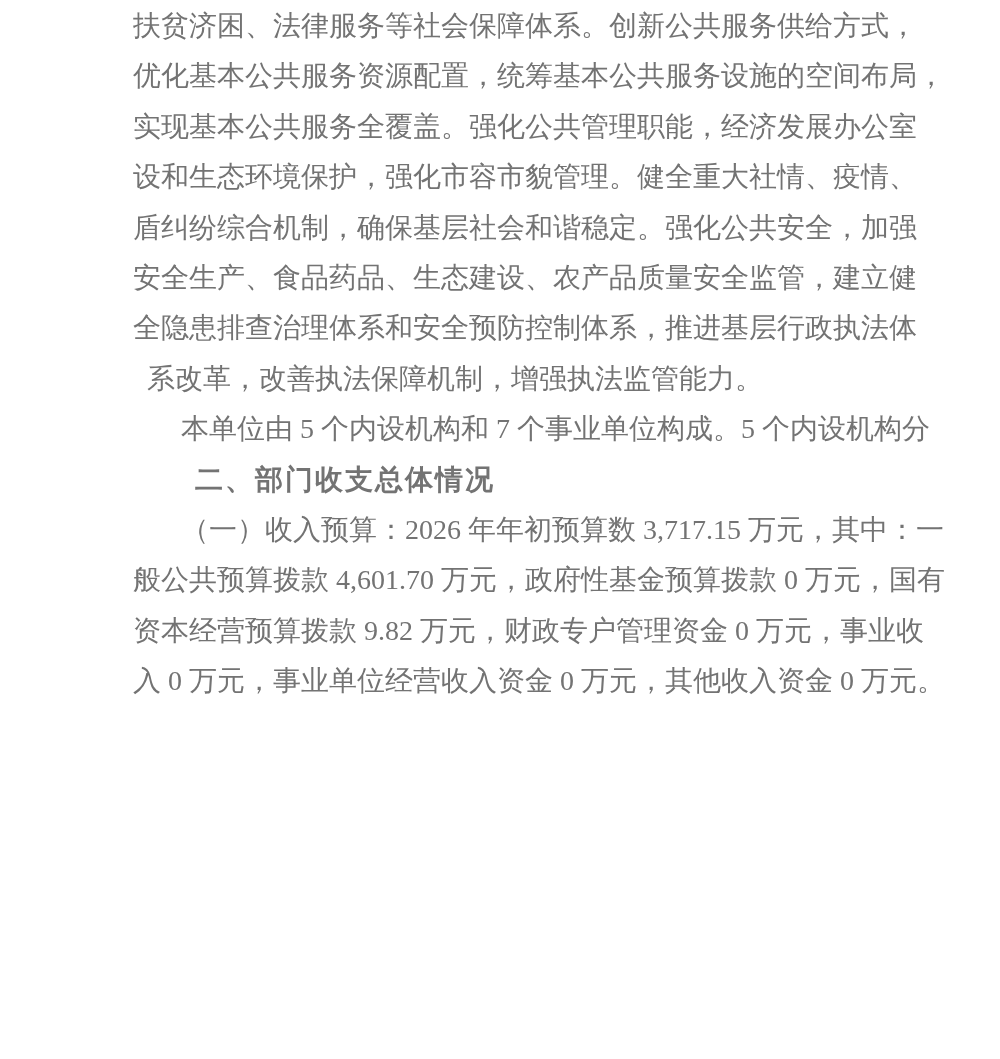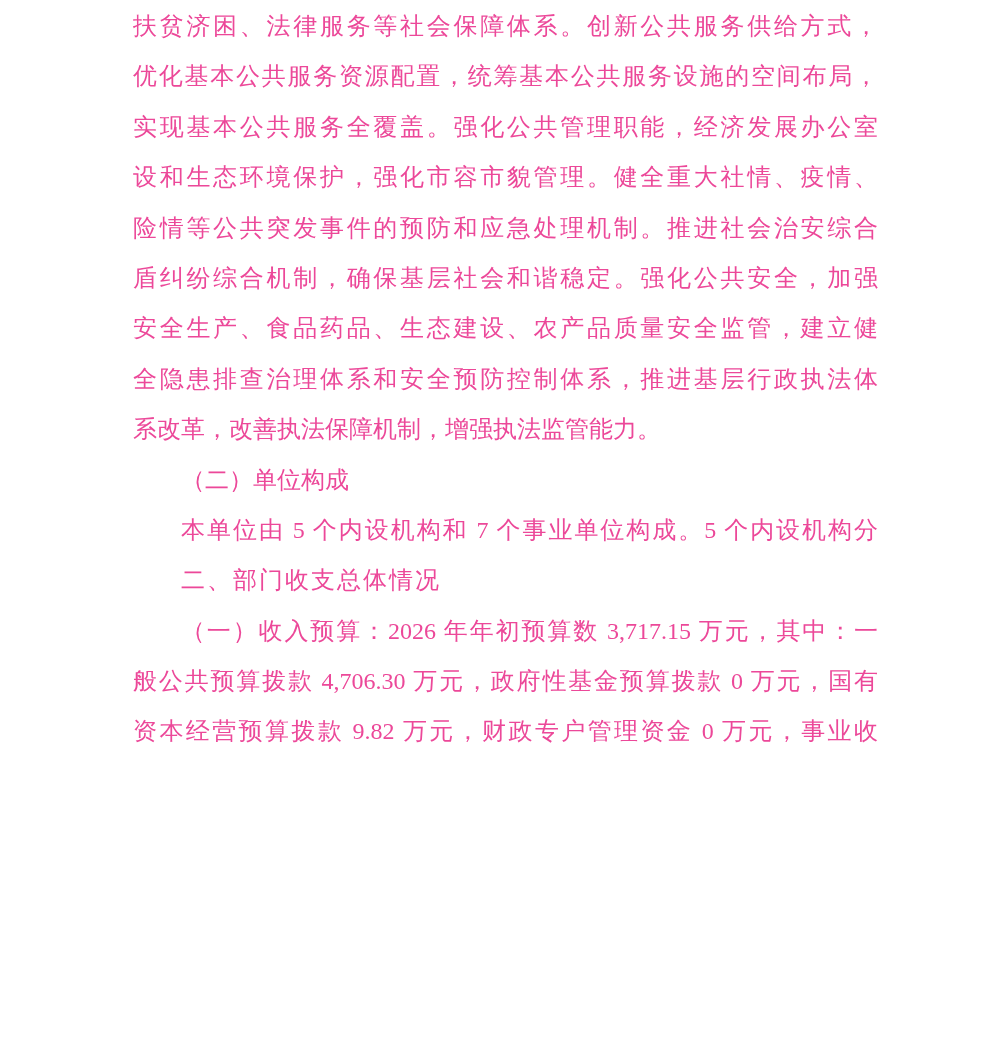--- a/index.html
+++ b/index.html
@@ -18,62 +18,62 @@
   #textblock {
     position: absolute;
     left: 133px;
     top: 1px;
     width: 745px;
   }
   .ln {
     height: 50.4px;
     line-height: 50.4px;
     font-family: "Liberation Serif", "DejaVu Serif", serif;
-    font-size: 24px;
-    color: #ec4899;
+    font-size: 28px;
+    color: #737373;
     white-space: nowrap;
   }
   .j {                       
     text-align: justify;
     text-align-last: justify;
     text-justify: auto;
   }
   .l {                       
     text-align: right;
     text-align-last: left;
+    margin-left: 14px;
   }
   .ind {                     
     text-indent: 48px;
   }
   .h2 {                      
     font-family: "Liberation Sans", "DejaVu Sans", sans-serif;
-    font-weight: 400;
+    font-weight: 700;
     letter-spacing: 2px;
   }
 </style>
 </head>
 <body>
 
 <div id="page">
   <div id="textblock">
 
     <div class="ln j">扶贫济困、法律服务等社会保障体系。创新公共服务供给方式，</div>
     <div class="ln j">优化基本公共服务资源配置，统筹基本公共服务设施的空间布局，</div>
     <div class="ln j">实现基本公共服务全覆盖。强化公共管理职能，经济发展办公室</div>
     <div class="ln j">设和生态环境保护，强化市容市貌管理。健全重大社情、疫情、</div>
-    <div class="ln j">险情等公共突发事件的预防和应急处理机制。推进社会治安综合</div>
     <div class="ln j">盾纠纷综合机制，确保基层社会和谐稳定。强化公共安全，加强</div>
     <div class="ln j">安全生产、食品药品、生态建设、农产品质量安全监管，建立健</div>
     <div class="ln j">全隐患排查治理体系和安全预防控制体系，推进基层行政执法体</div>
     <div class="ln l">系改革，改善执法保障机制，增强执法监管能力。</div>
 
-    <div class="ln l ind">（二）单位构成</div>
 
     <div class="ln j ind">本单位由 5 个内设机构和 7 个事业单位构成。5 个内设机构分</div>
 
     <div class="ln l ind h2">二、部门收支总体情况</div>
 
     <div class="ln j ind">（一）收入预算：2026 年年初预算数 3,717.15 万元，其中：一</div>
-    <div class="ln j">般公共预算拨款 4,706.30 万元，政府性基金预算拨款 0 万元，国有</div>
+    <div class="ln j">般公共预算拨款 4,601.70 万元，政府性基金预算拨款 0 万元，国有</div>
     <div class="ln j">资本经营预算拨款 9.82 万元，财政专户管理资金 0 万元，事业收</div>
+    <div class="ln j">入 0 万元，事业单位经营收入资金 0 万元，其他收入资金 0 万元。</div>
 
   </div>
 </div>
 
 </body></html>

